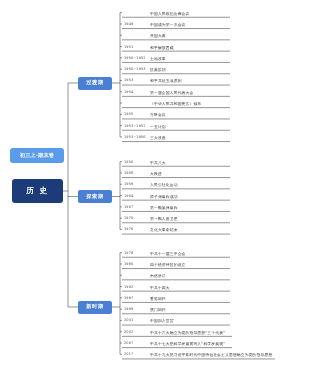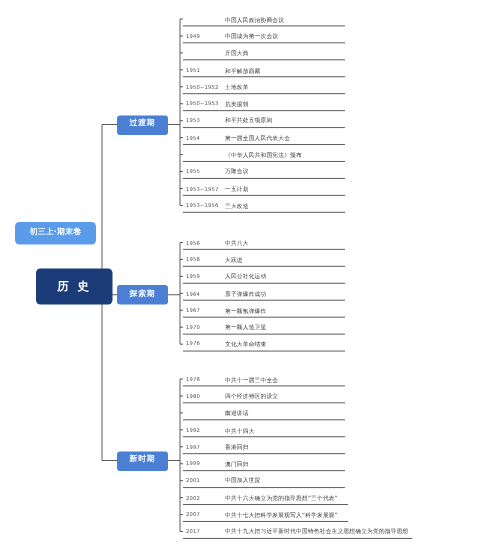--- a/index.html
+++ b/index.html
@@ -162,21 +162,21 @@
         <line x1="122" y1="313.75" x2="230" y2="313.75"></line>
         <line x1="122" y1="325.05" x2="230" y2="325.05"></line>
         <line x1="122" y1="336.35" x2="232" y2="336.35"></line>
         <line x1="122" y1="347.65000000000003" x2="232" y2="347.65000000000003"></line>
         <line x1="122" y1="358.95000000000005" x2="274.9" y2="358.95000000000005"></line>
       </g>
   </svg>
 
   <div class="node node-tag" style="left:10px; top:148px; width:54px; height:15px;">初三上·期末卷</div>
 
-  <div class="node node-root" style="left:12px; top:179px; width:51px; height:24px;margin-left:12px;">历 史</div>
+  <div class="node node-root" style="left:12px; top:179px; width:51px; height:24px;">历 史</div>
 
   <div id="branch-nodes">
       <div class="node node-branch" style="left: 78px; top: 76.5px; width: 34px; height: 13px;">过渡期</div>
       <div class="node node-branch" style="left: 78px; top: 190px; width: 34px; height: 13px;">探索期</div>
       <div class="node node-branch" style="left: 78px; top: 300.5px; width: 34px; height: 13px;">新时期</div>
     </div>
   <div id="leaf-rows">
       <div class="leaf-text" style="left: 150px; top: 12.65px;">中国人民政治协商会议</div>
       <div class="leaf-year" style="left: 124px; top: 23.95px;">1949</div>
       <div class="leaf-text" style="left: 150px; top: 23.95px;">中国成为第一次会议</div>

